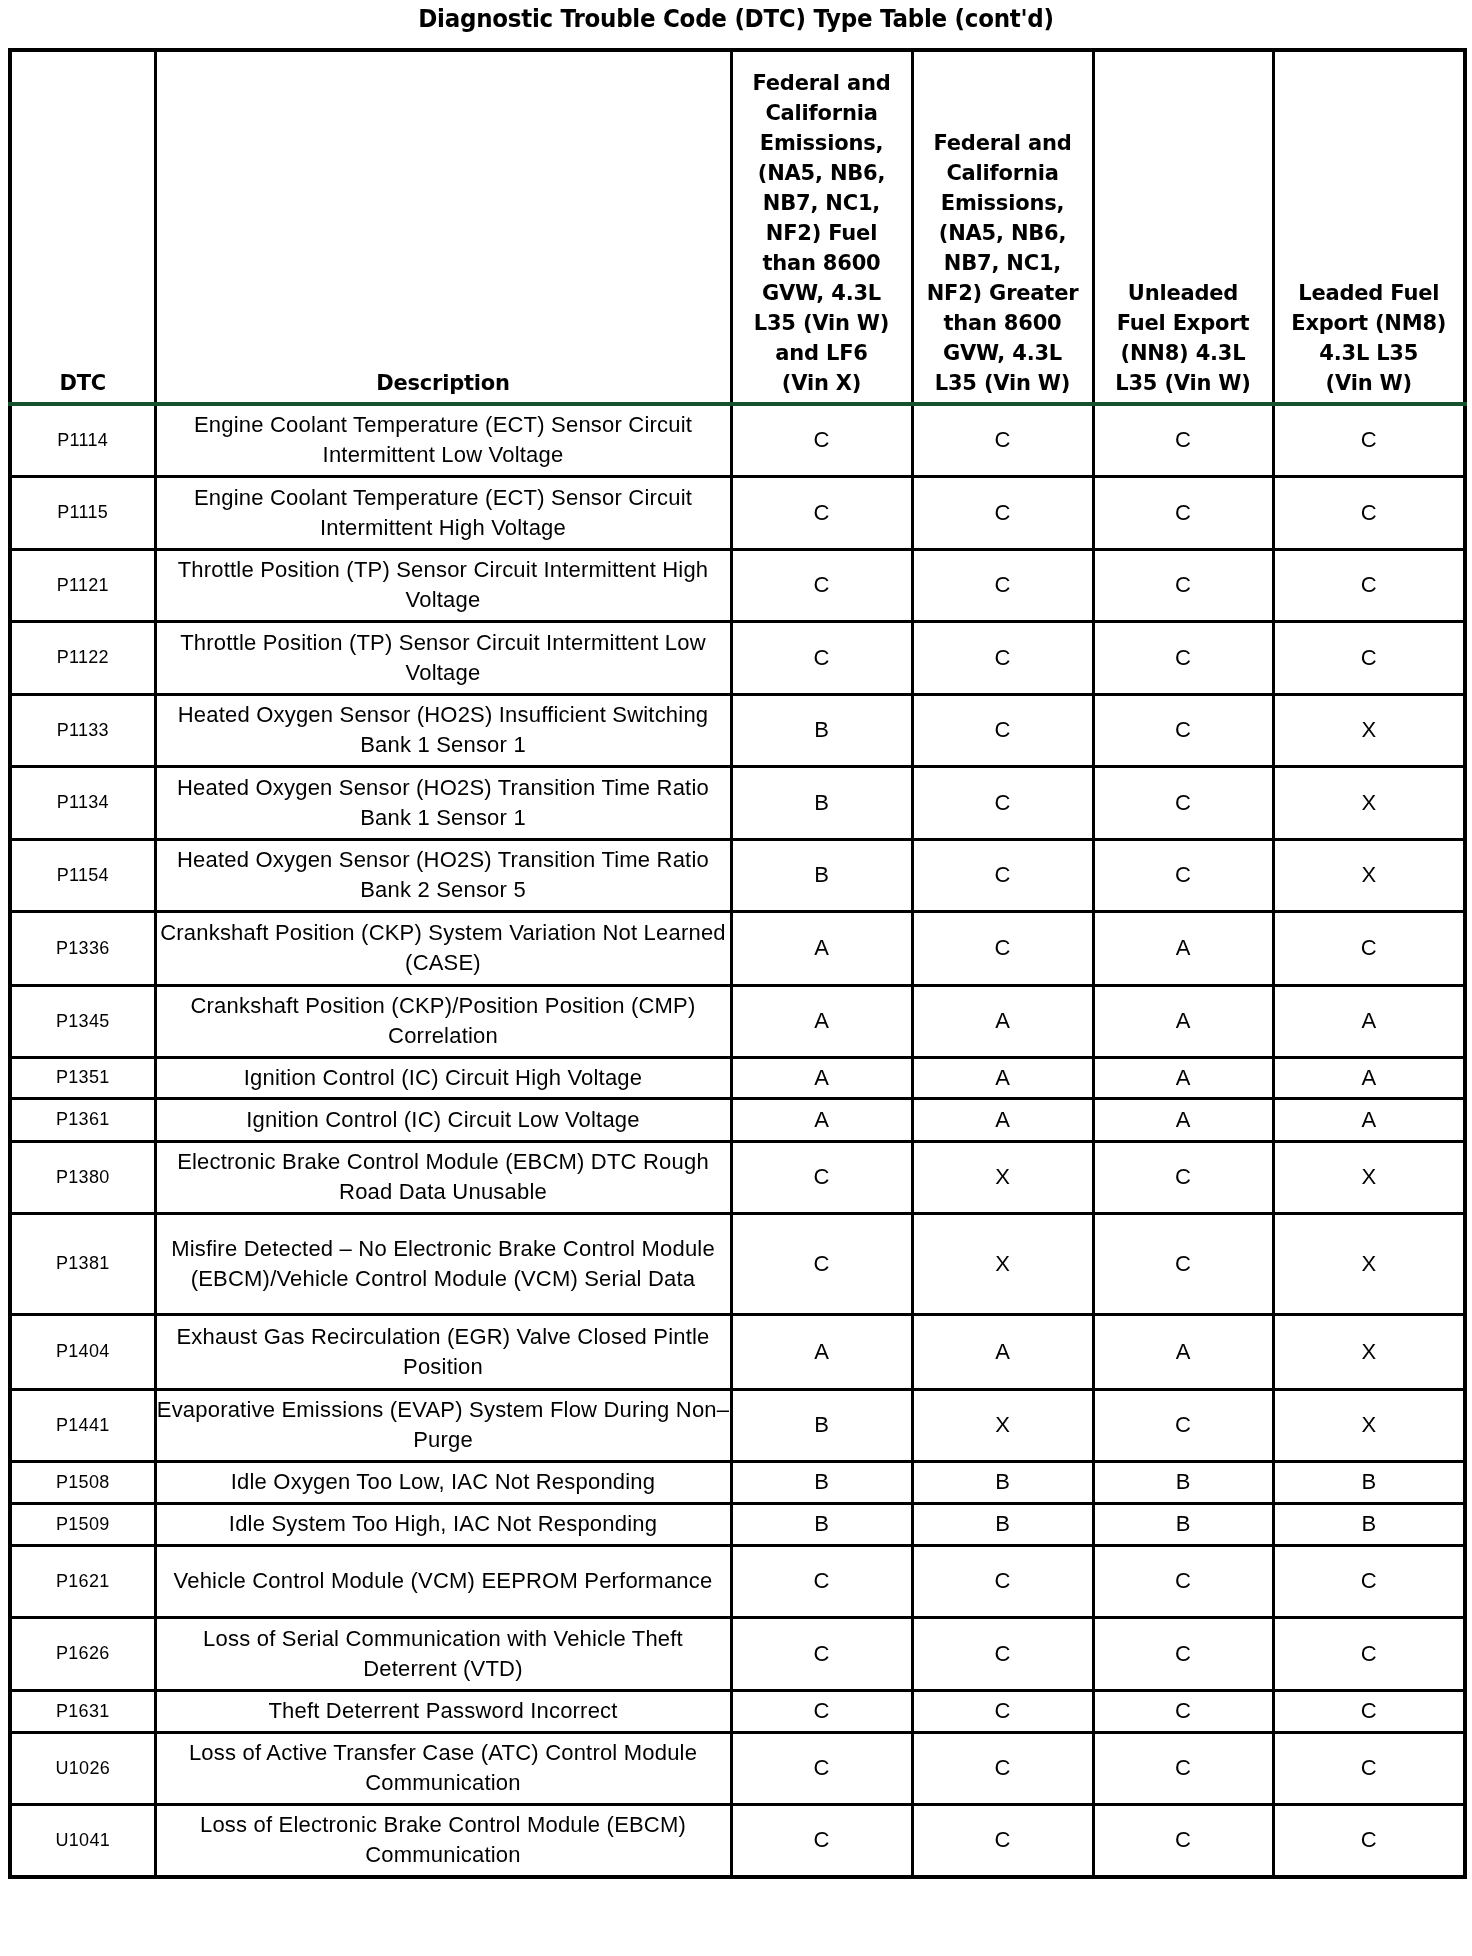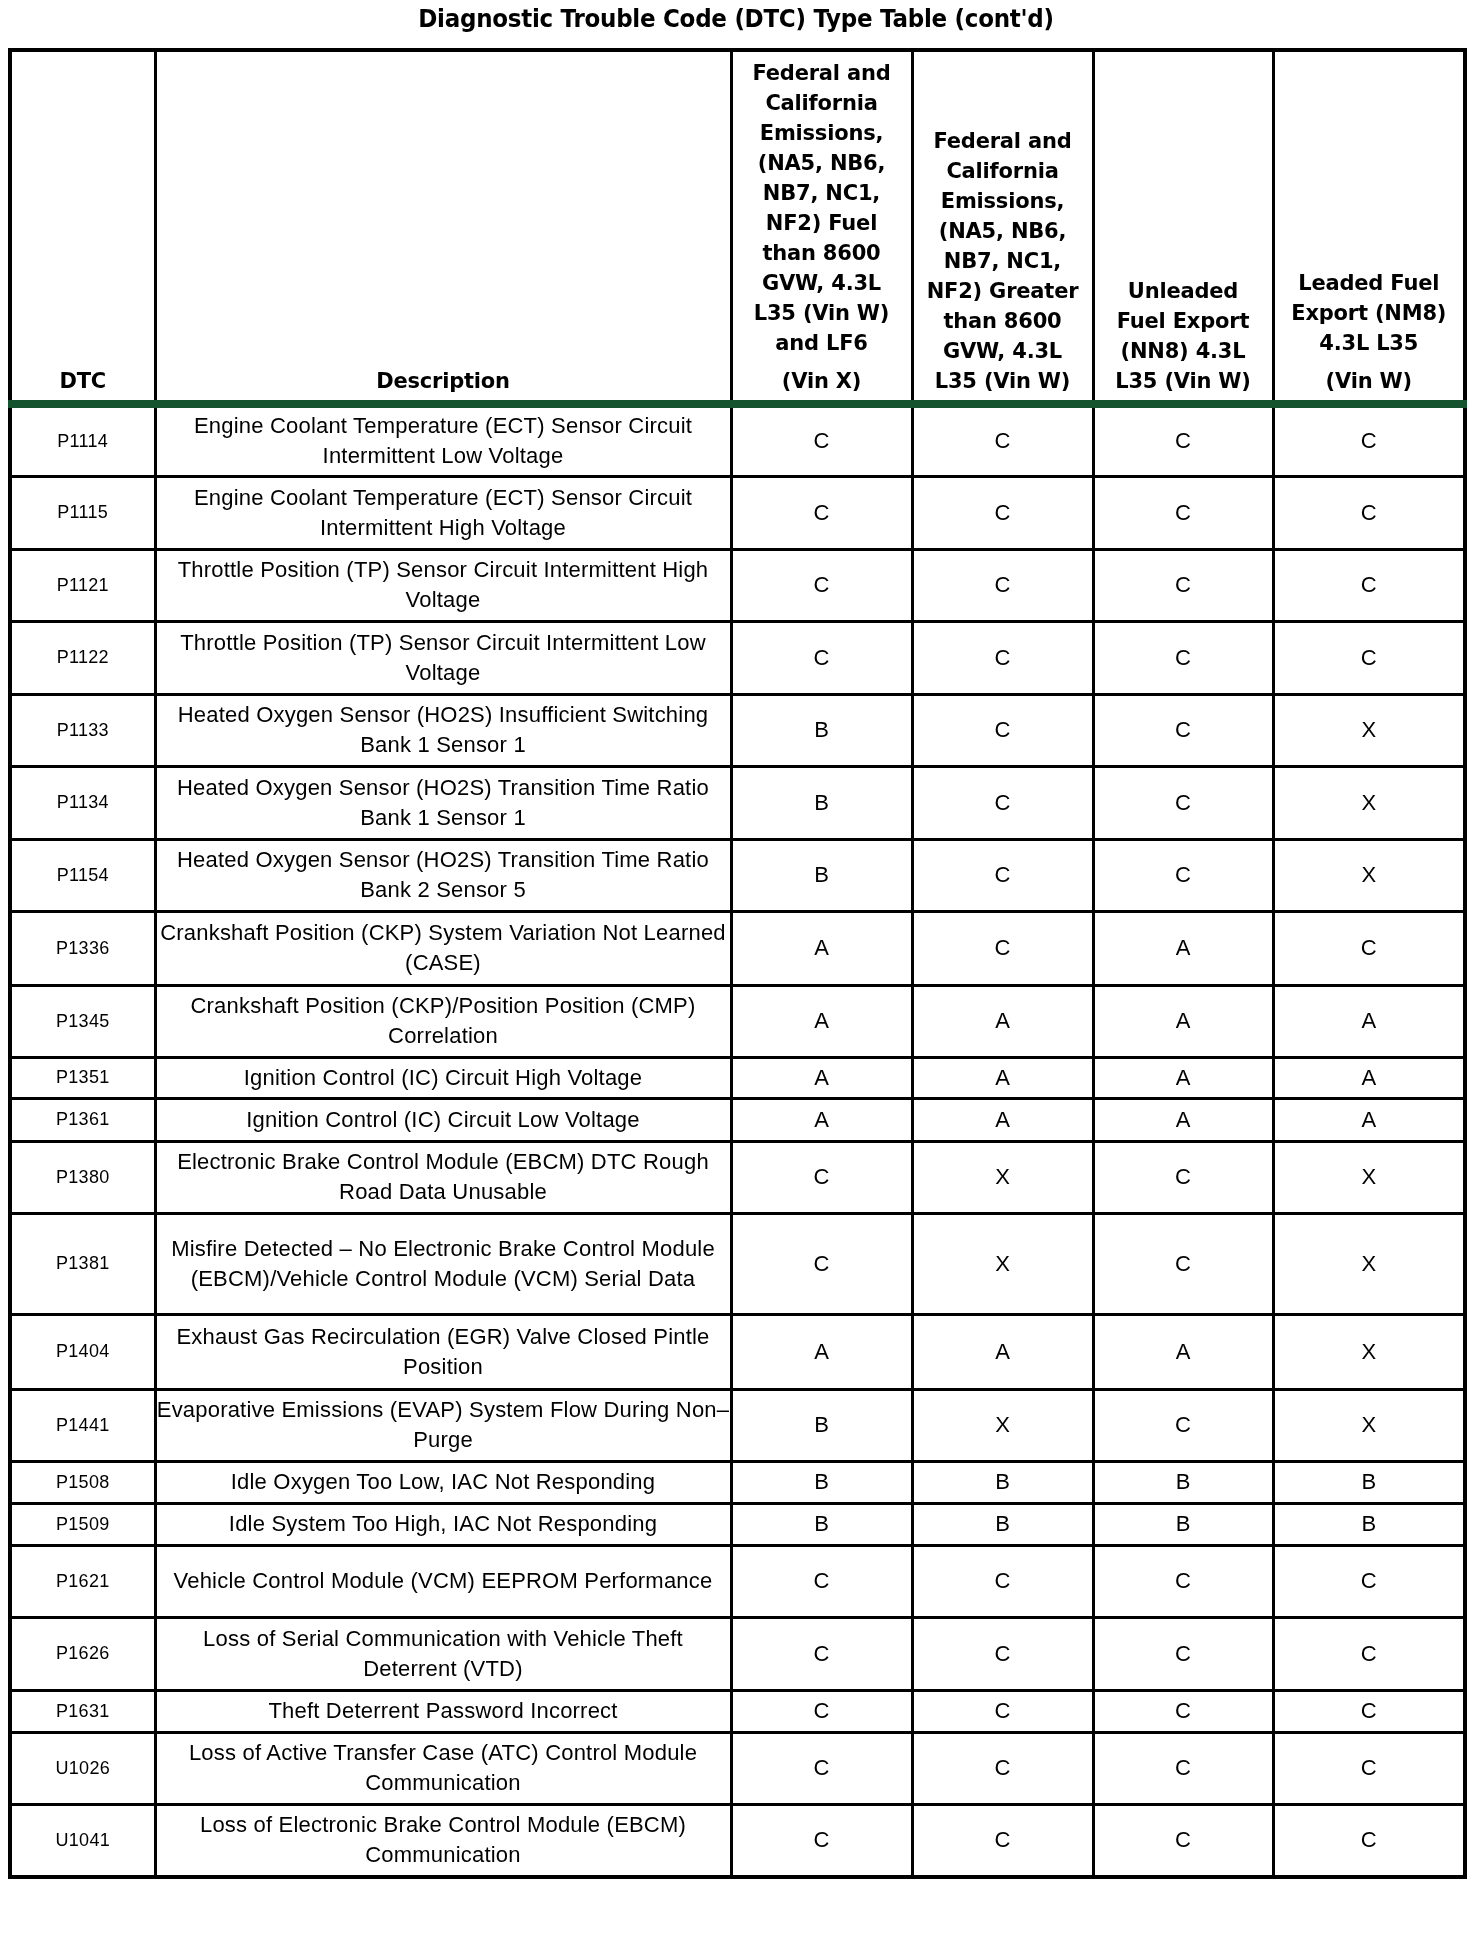--- a/index.html
+++ b/index.html
@@ -8,23 +8,23 @@
   .title { position: absolute; left: 0; top: 4px; width: 1472px; text-align: center;
            font-family: "DejaVu Sans", sans-serif; font-weight: bold; font-size: 25px;
            letter-spacing: -0.3px; transform: scaleX(0.92); transform-origin: center; }
   table.dtc { position: absolute; left: 8px; top: 48px; width: 1455px;
               border-collapse: collapse; table-layout: fixed; border: 4px solid #000; }
   table.dtc th, table.dtc td { border: 3px solid #000; padding: 0; }
   table.dtc th { font-family: "DejaVu Sans", sans-serif; font-weight: bold; font-size: 21px;
                  line-height: 30px; text-align: center; vertical-align: bottom;
                  padding-bottom: 4px; letter-spacing: -0.2px; }
   table.dtc thead tr { height: 354px; }
-  table.dtc thead th { border-bottom: 8px solid #14532d; }
+  table.dtc thead th { border-bottom: 4px solid #14532d; }
   .hdr-line { display: block; }
-  .hdr-last { display: block; margin-top: 8px; }
+  .hdr-last { display: block; }
   td.code { text-align: center; vertical-align: middle; font-size: 18px; letter-spacing: 0.3px; }
   td.desc { text-align: center; vertical-align: middle; font-size: 22px; line-height: 30px;
             padding-left: 6px; padding-right: 4px; letter-spacing: 0.2px; }
   td.val  { text-align: center; vertical-align: middle; font-size: 22px; }
   col.c-dtc { width: 145px; }
   col.c-desc { width: 576px; }
   col.c-a { width: 181px; }
   col.c-b { width: 181px; }
   col.c-c { width: 180px; }
   col.c-d { width: 192px; }

